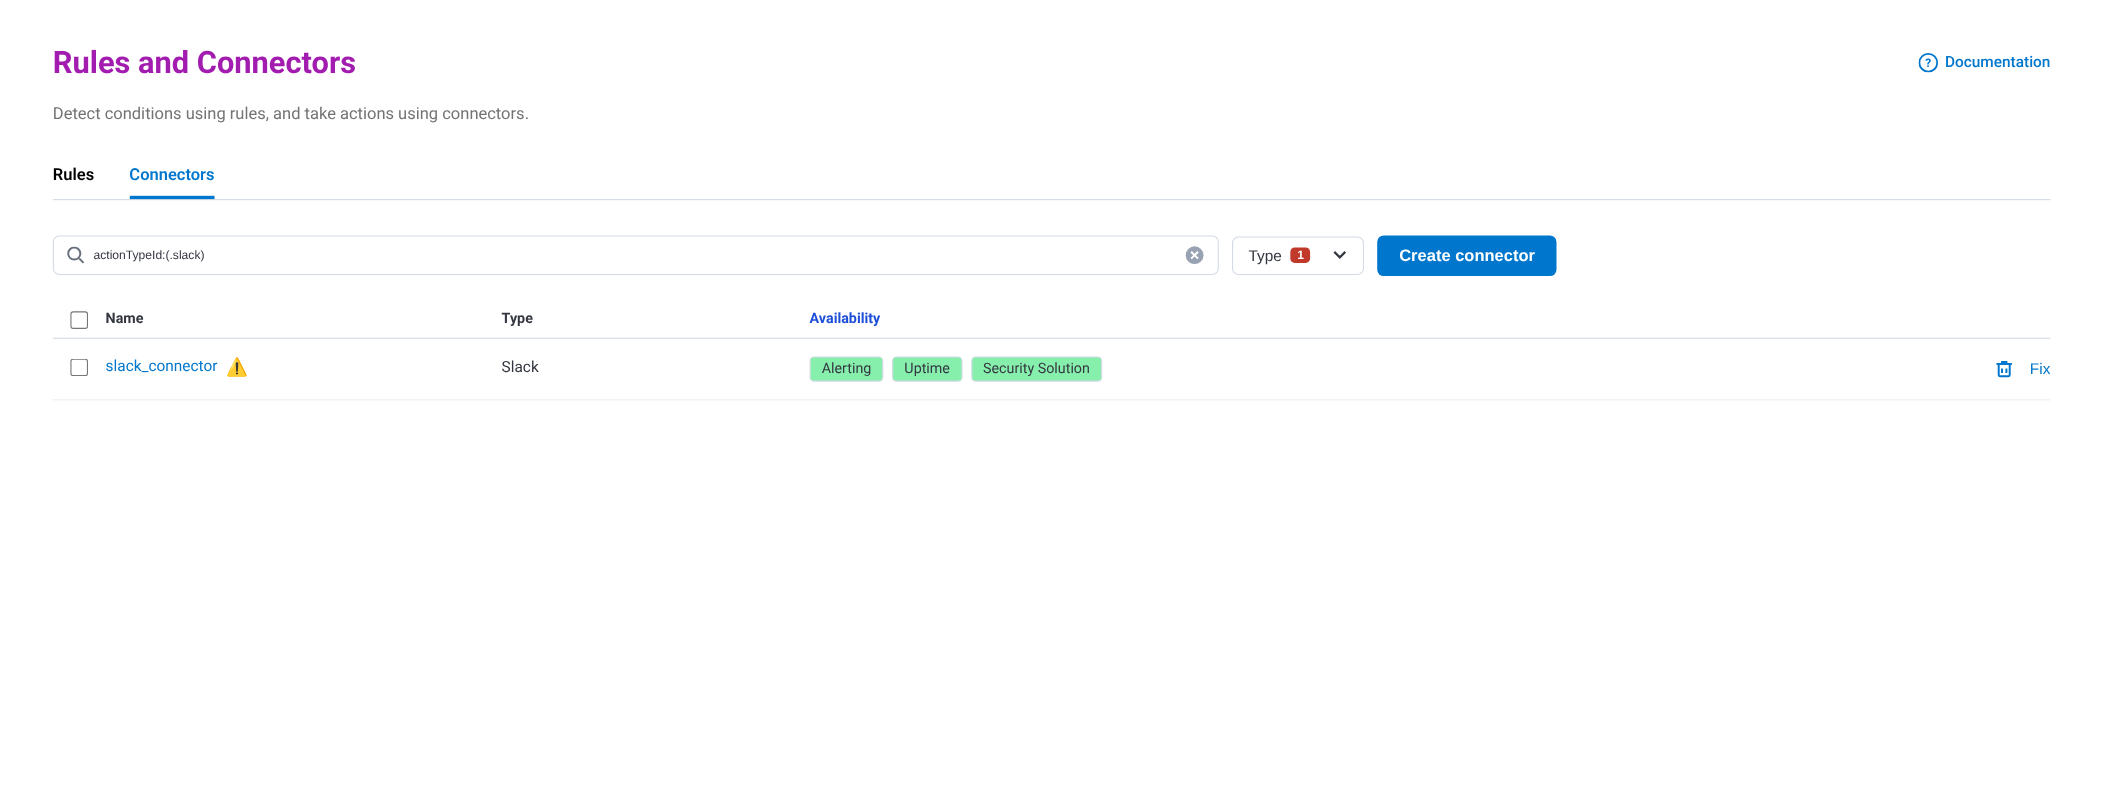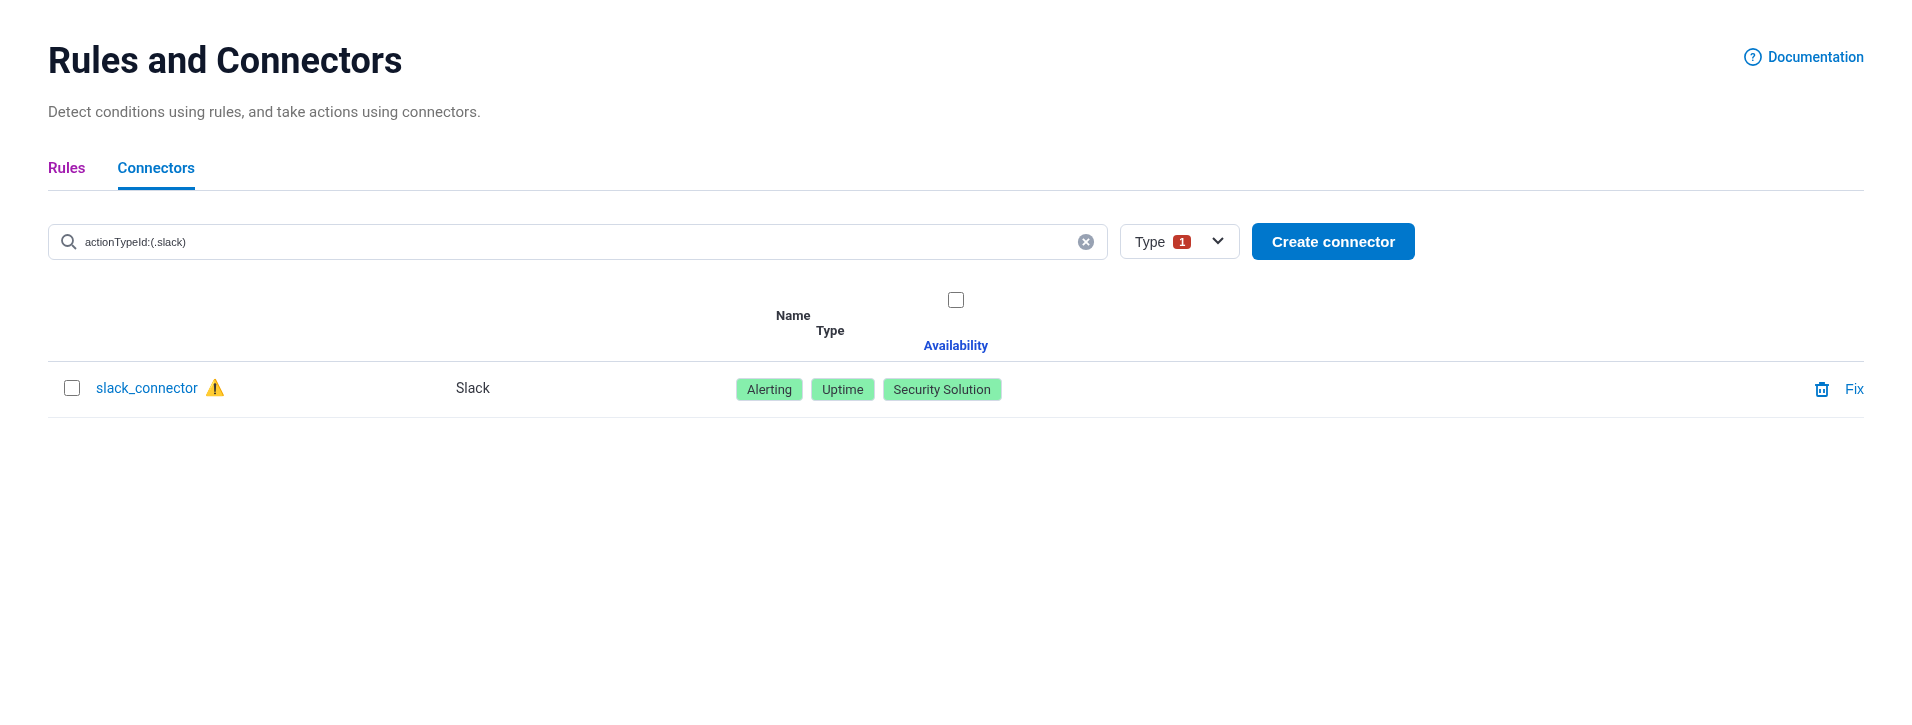--- a/index.html
+++ b/index.html
@@ -23,23 +23,23 @@
     }
 
     .page-header {
       display: flex;
       justify-content: space-between;
       align-items: flex-start;
       margin-bottom: 16px;
     }
 
     .page-title {
-      font-size: 36px;
+      font-size: 28px;
       font-weight: 700;
-      color: #0f172a;
+      color: #a21caf;
       line-height: 1.2;
     }
 
     .doc-link {
       display: flex;
       align-items: center;
       gap: 6px;
       color: #0077cc;
       text-decoration: none;
       font-size: 14px;
@@ -65,21 +65,21 @@
       border-bottom: 1px solid #d3dae6;
       margin-bottom: 32px;
     }
 
     .tab {
       padding: 10px 0;
       margin-right: 32px;
       font-size: 15px;
       font-weight: 600;
       cursor: pointer;
-      color: #a21caf;
+      color: #000000;
       border-bottom: 3px solid transparent;
       text-decoration: none;
     }
 
     .tab.active {
       color: #0077cc;
       border-bottom: 3px solid #0077cc;
     }
 
     .toolbar {
@@ -174,25 +174,23 @@
       cursor: pointer;
       white-space: nowrap;
     }
 
     .table-container {
       width: 100%;
     }
 
     .table-header-row {
       display: flex;
-      align-items: center;
       padding: 8px 0;
       border-bottom: 1px solid #d3dae6;
       gap: 0;
-      flex-direction: column;
     }
 
     .table-header-checkbox {
       width: 48px;
       display: flex;
       align-items: center;
       justify-content: center;
       flex-shrink: 0;
     }
 

